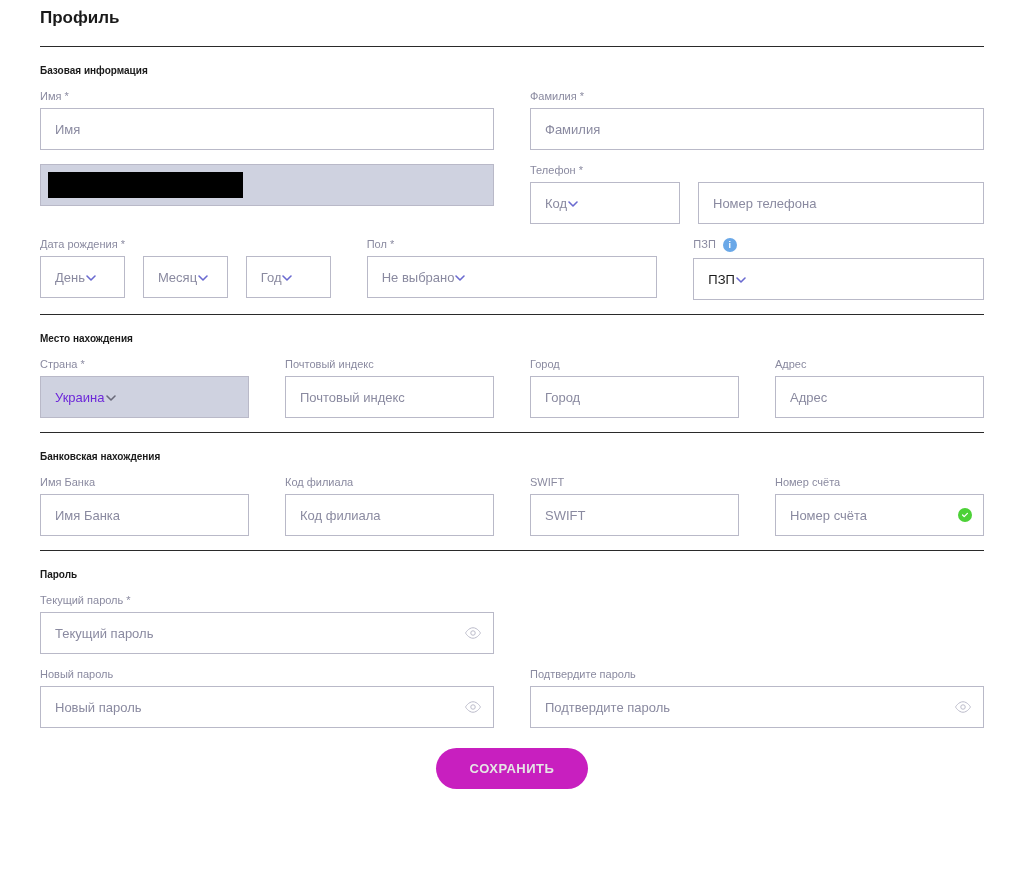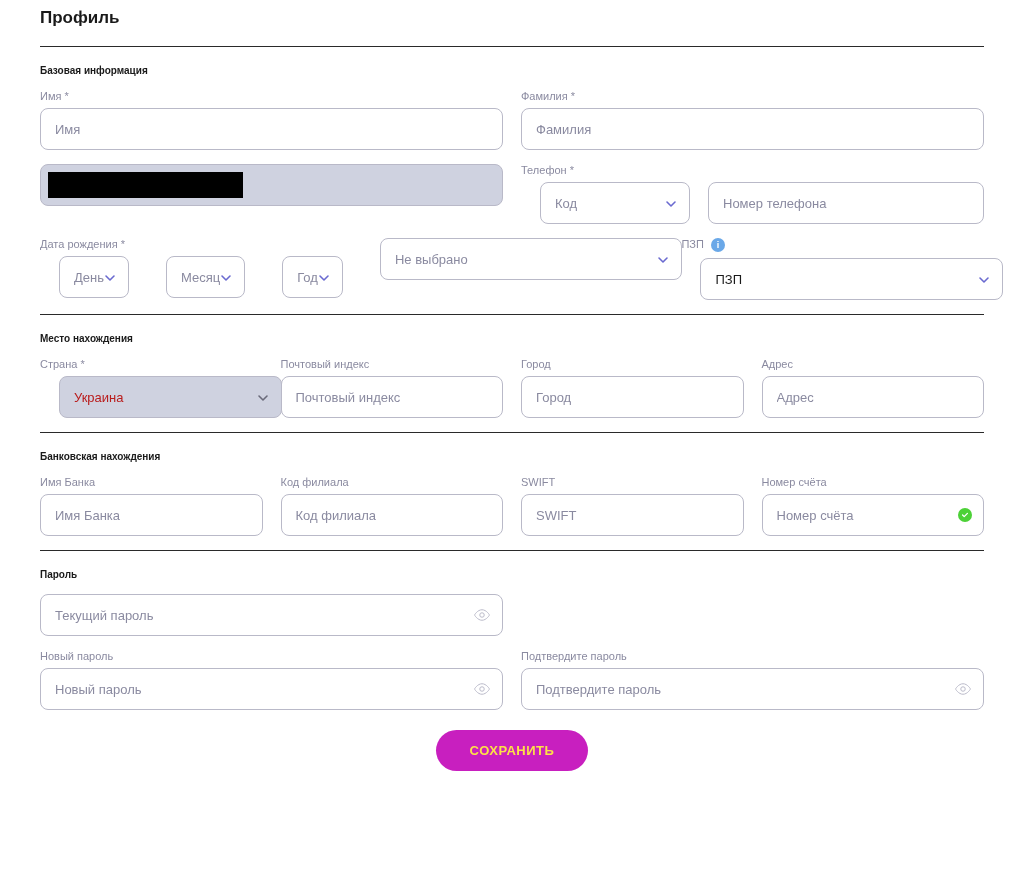--- a/index.html
+++ b/index.html
@@ -20,53 +20,52 @@
     border-top: 1.5px solid #2a2a2a;
     margin: 10px 0 18px 0;
   }
   h2.section-title {
     font-size: 10px;
     font-weight: 700;
     margin: 6px 0 14px 0;
   }
   .row {
     display: flex;
-    gap: 18px;
+    gap: 36px;
     margin-bottom: 14px;
   }
   .field { display: flex; flex-direction: column; }
   .field.half { flex: 1 1 0; }
   .field.quarter { flex: 1 1 0; }
   .label {
     font-size: 11px;
     color: #8a8aa0;
     margin-bottom: 6px;
   }
   .control {
     position: relative;
     display: flex;
     align-items: center;
   }
   input[type=text], input[type=password], .select {
     width: 100%;
     height: 42px;
     border: 1px solid #b9b9c8;
-    border-radius: 8px;
+    border-radius: 0;
     padding: 0 14px;
     font-size: 13px;
     color: #4a4a6a;
     background: #fff;
   }
   input::placeholder { color: #8a8aa0; }
   .select {
     display: flex;
     align-items: center;
-    justify-content: space-between;
+    justify-content: flex-start;
     cursor: pointer;
-    margin-left: 19px;
   }
   .select .value { color: #8a8aa0; font-size: 13px; }
   .chev {
     width: 10px; height: 10px;
     display: inline-block;
   }
   .chev svg { width: 12px; height: 12px; }
   .disabled-input {
     background: #cfd2e0 !important;
     border: 1px solid #b9b9c8;
@@ -111,21 +110,21 @@
   .check-badge {
     width: 14px; height: 14px;
     background: #4cd137;
     border-radius: 50%;
     display: flex; align-items: center; justify-content: center;
   }
   .check-badge svg { width: 8px; height: 8px; }
   .save-row { display: flex; justify-content: center; margin-top: 20px; }
   .save-btn {
     background: #c81fbf;
-    color: #fde047;
+    color: #e5e5e5;
     border: none;
     border-radius: 22px;
     padding: 13px 34px;
     font-size: 13px;
     font-weight: 700;
     letter-spacing: 0.5px;
     cursor: pointer;
   }
   .row.four > .field { flex: 1 1 0; }
 </style>
@@ -191,20 +190,21 @@
       </div>
       <div class="select">
         <span class="value">Год</span>
         <span class="chev"><svg viewBox="0 0 12 12">
               <path d="M2 4l4 4 4-4" stroke="#6a6ad0" stroke-width="1.6" fill="none" stroke-linecap="round" stroke-linejoin="round"></path>
             </svg></span>
       </div>
     </div>
   </div>
   <div class="field quarter">
+    <span class="label">Пол *</span>
     <div class="select">
       <span class="value">Не выбрано</span>
       <span class="chev"><svg viewBox="0 0 12 12">
             <path d="M2 4l4 4 4-4" stroke="#6a6ad0" stroke-width="1.6" fill="none" stroke-linecap="round" stroke-linejoin="round"></path>
           </svg></span>
     </div>
   </div>
   <div class="field quarter">
     <span class="label">
       <span>ПЗП</span>
@@ -220,21 +220,21 @@
 </div>
 
 <hr class="hr">
 
 <h2 class="section-title">Место нахождения</h2>
 
 <div class="row four">
   <div class="field">
     <span class="label">Страна *</span>
     <div class="select disabled-select">
-      <span class="value" style="color:#b91c1c;">Украина</span>
+      <span class="value" style="color:#6d28d9;">Украина</span>
       <span class="chev"><svg viewBox="0 0 12 12">
             <path d="M2 4l4 4 4-4" stroke="#6a6a7a" stroke-width="1.6" fill="none" stroke-linecap="round" stroke-linejoin="round"></path>
           </svg></span>
     </div>
   </div>
   <div class="field">
     <span class="label">Почтовый индекс</span>
     <div class="control">
         <input type="text" placeholder="Почтовый индекс" style="">
       </div>
@@ -290,20 +290,21 @@
     </div>
   </div>
 </div>
 
 <hr class="hr">
 
 <h2 class="section-title">Пароль</h2>
 
 <div class="row">
   <div class="field half">
+    <span class="label">Текущий пароль *</span>
     <div class="control">
       <input type="password" placeholder="Текущий пароль" style="">
       <span class="trailing-icon eye-icon">
         <svg viewBox="0 0 24 24">
             <path d="M2 12s4-7 10-7 10 7 10 7-4 7-10 7S2 12 2 12z"></path>
             <circle cx="12" cy="12" r="3"></circle>
           </svg>
       </span>
     </div>
   </div>

